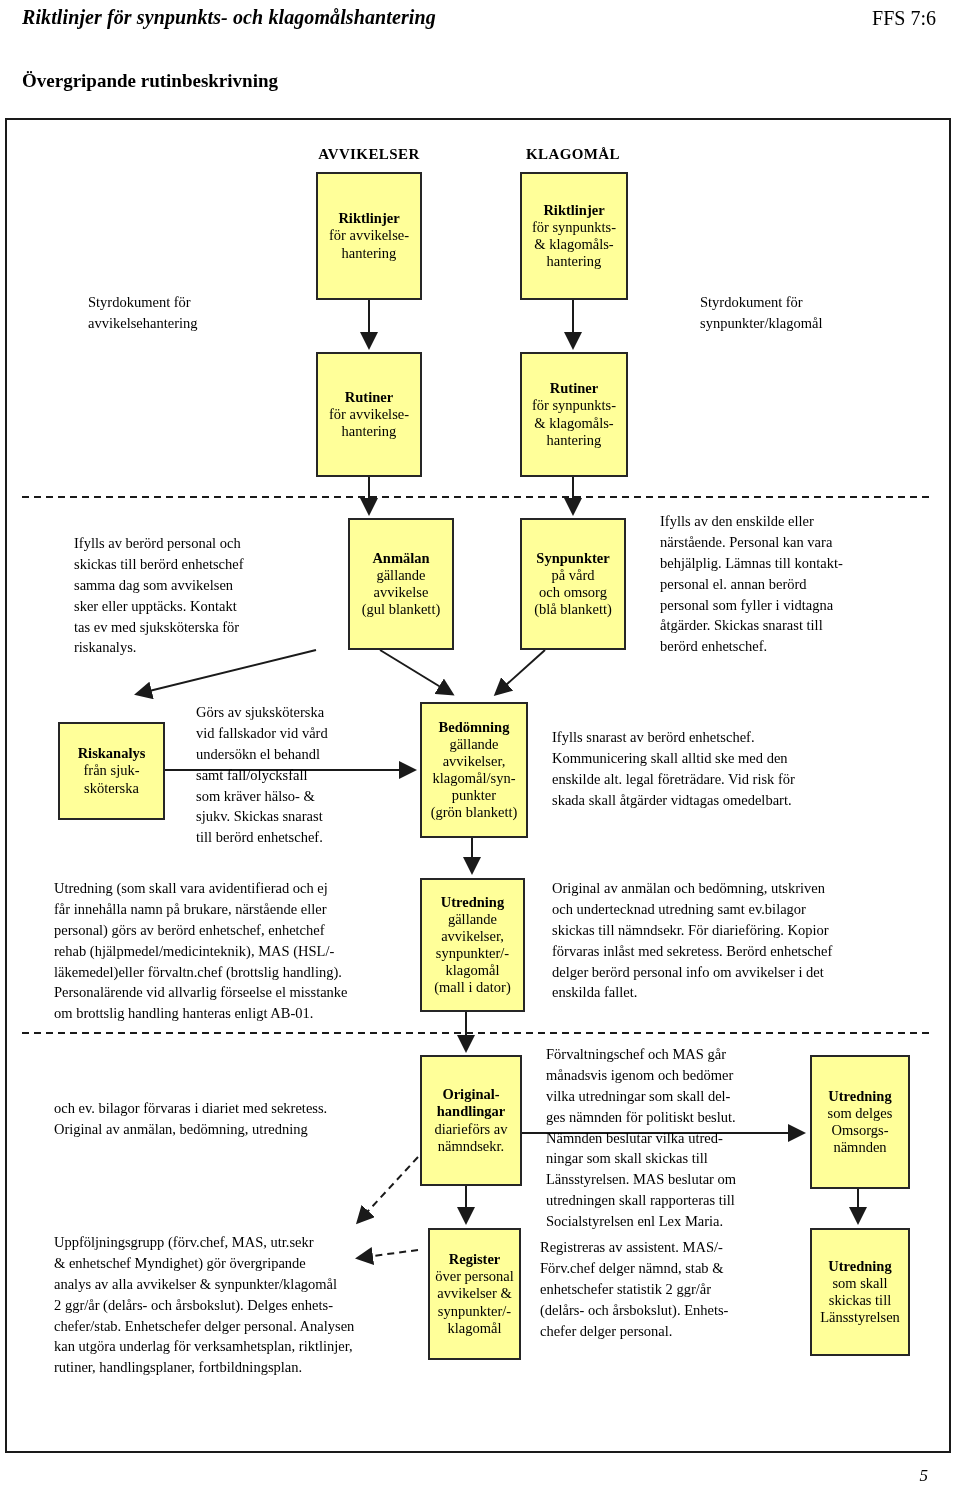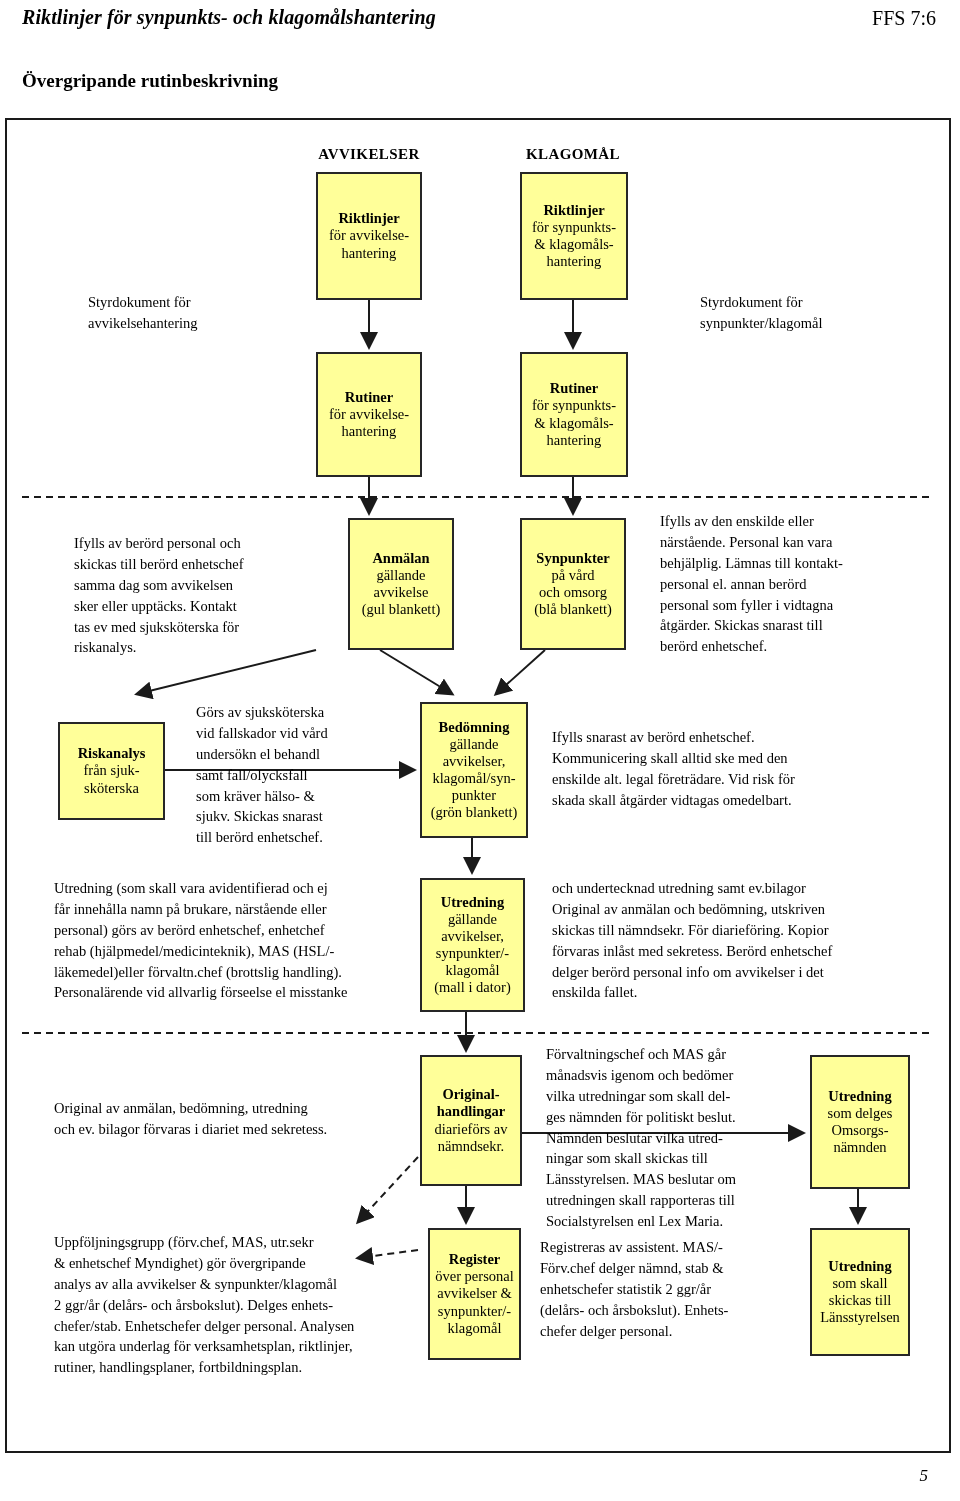--- a/index.html
+++ b/index.html
@@ -214,25 +214,26 @@
   <span class="ln">(mall i dator)</span>
 </div>
 
 <div class="note" style="left:54px;top:878px;width:360px;">
   <span class="ln">Utredning (som skall vara avidentifierad och ej</span>
   <span class="ln">får innehålla namn på brukare, närstående eller</span>
   <span class="ln">personal) görs av berörd enhetschef, enhetchef</span>
   <span class="ln">rehab (hjälpmedel/medicinteknik), MAS (HSL/-</span>
   <span class="ln">läkemedel)eller förvaltn.chef (brottslig handling).</span>
   <span class="ln">Personalärende vid allvarlig förseelse el misstanke</span>
+  <span class="ln">om brottslig handling hanteras enligt AB-01.</span>
 </div>
 
 <div class="note" style="left:552px;top:878px;width:390px;">
+  <span class="ln">Original av anmälan och bedömning, utskriven</span>
   <span class="ln">och undertecknad utredning samt ev.bilagor</span>
-  <span class="ln">Original av anmälan och bedömning, utskriven</span>
   <span class="ln">skickas till nämndsekr. För diarieföring. Kopior</span>
   <span class="ln">förvaras inlåst med sekretess. Berörd enhetschef</span>
   <span class="ln">delger berörd personal info om avvikelser i det</span>
   <span class="ln">enskilda fallet.</span>
 </div>
 
 <div class="box" style="left:420px;top:1055px;width:102px;height:131px;">
   <span class="ln b">Original-</span>
   <span class="ln b">handlingar</span>
   <span class="ln">diarieförs av</span>
@@ -240,22 +241,22 @@
 </div>
 
 <div class="box" style="left:810px;top:1055px;width:100px;height:134px;">
   <span class="ln b">Utredning</span>
   <span class="ln">som delges</span>
   <span class="ln">Omsorgs-</span>
   <span class="ln">nämnden</span>
 </div>
 
 <div class="note" style="left:54px;top:1098px;width:360px;">
+  <span class="ln">och ev. bilagor förvaras i diariet med sekretess.</span>
   <span class="ln">Original av anmälan, bedömning, utredning</span>
-  <span class="ln">och ev. bilagor förvaras i diariet med sekretess.</span>
 </div>
 
 <div class="note" style="left:546px;top:1044px;width:260px;">
   <span class="ln">Förvaltningschef och MAS går</span>
   <span class="ln">månadsvis igenom och bedömer</span>
   <span class="ln">vilka utredningar som skall del-</span>
   <span class="ln">ges nämnden för politiskt beslut.</span>
   <span class="ln">Nämnden beslutar vilka utred-</span>
   <span class="ln">ningar som skall skickas till</span>
   <span class="ln">Länsstyrelsen. MAS beslutar om</span>

